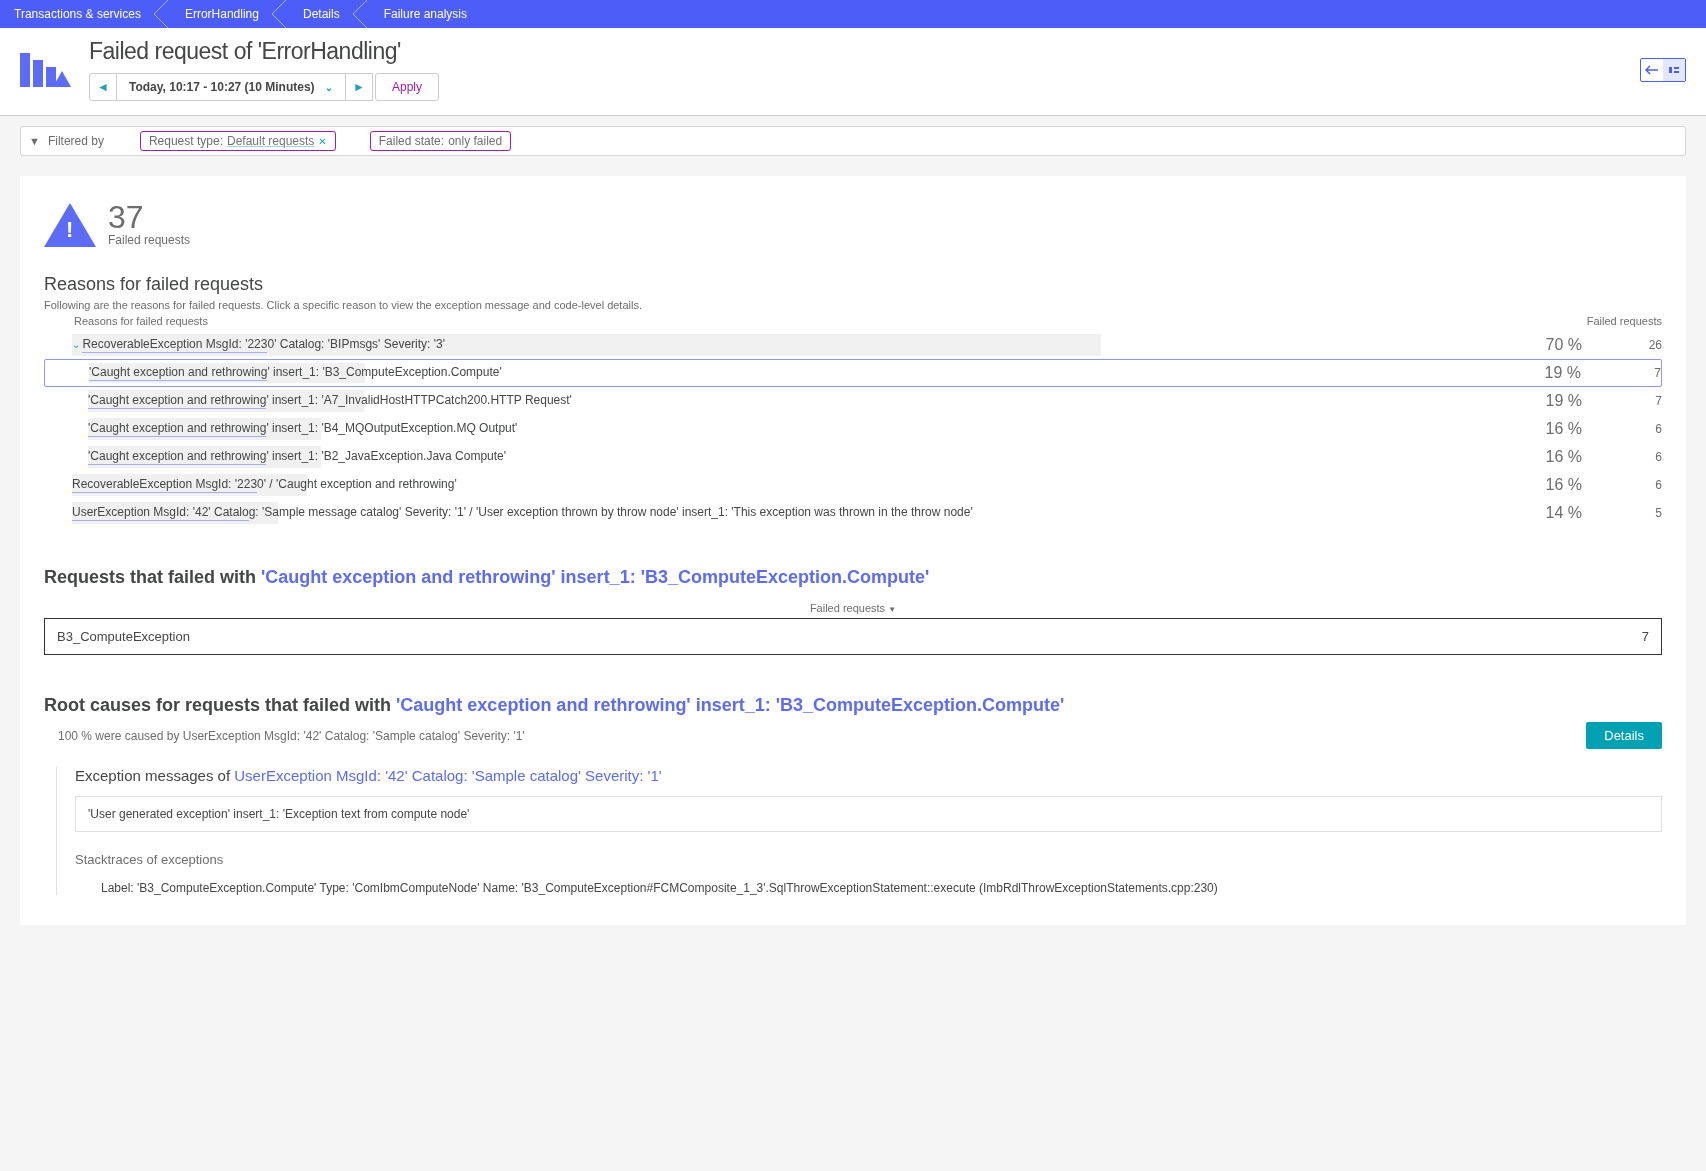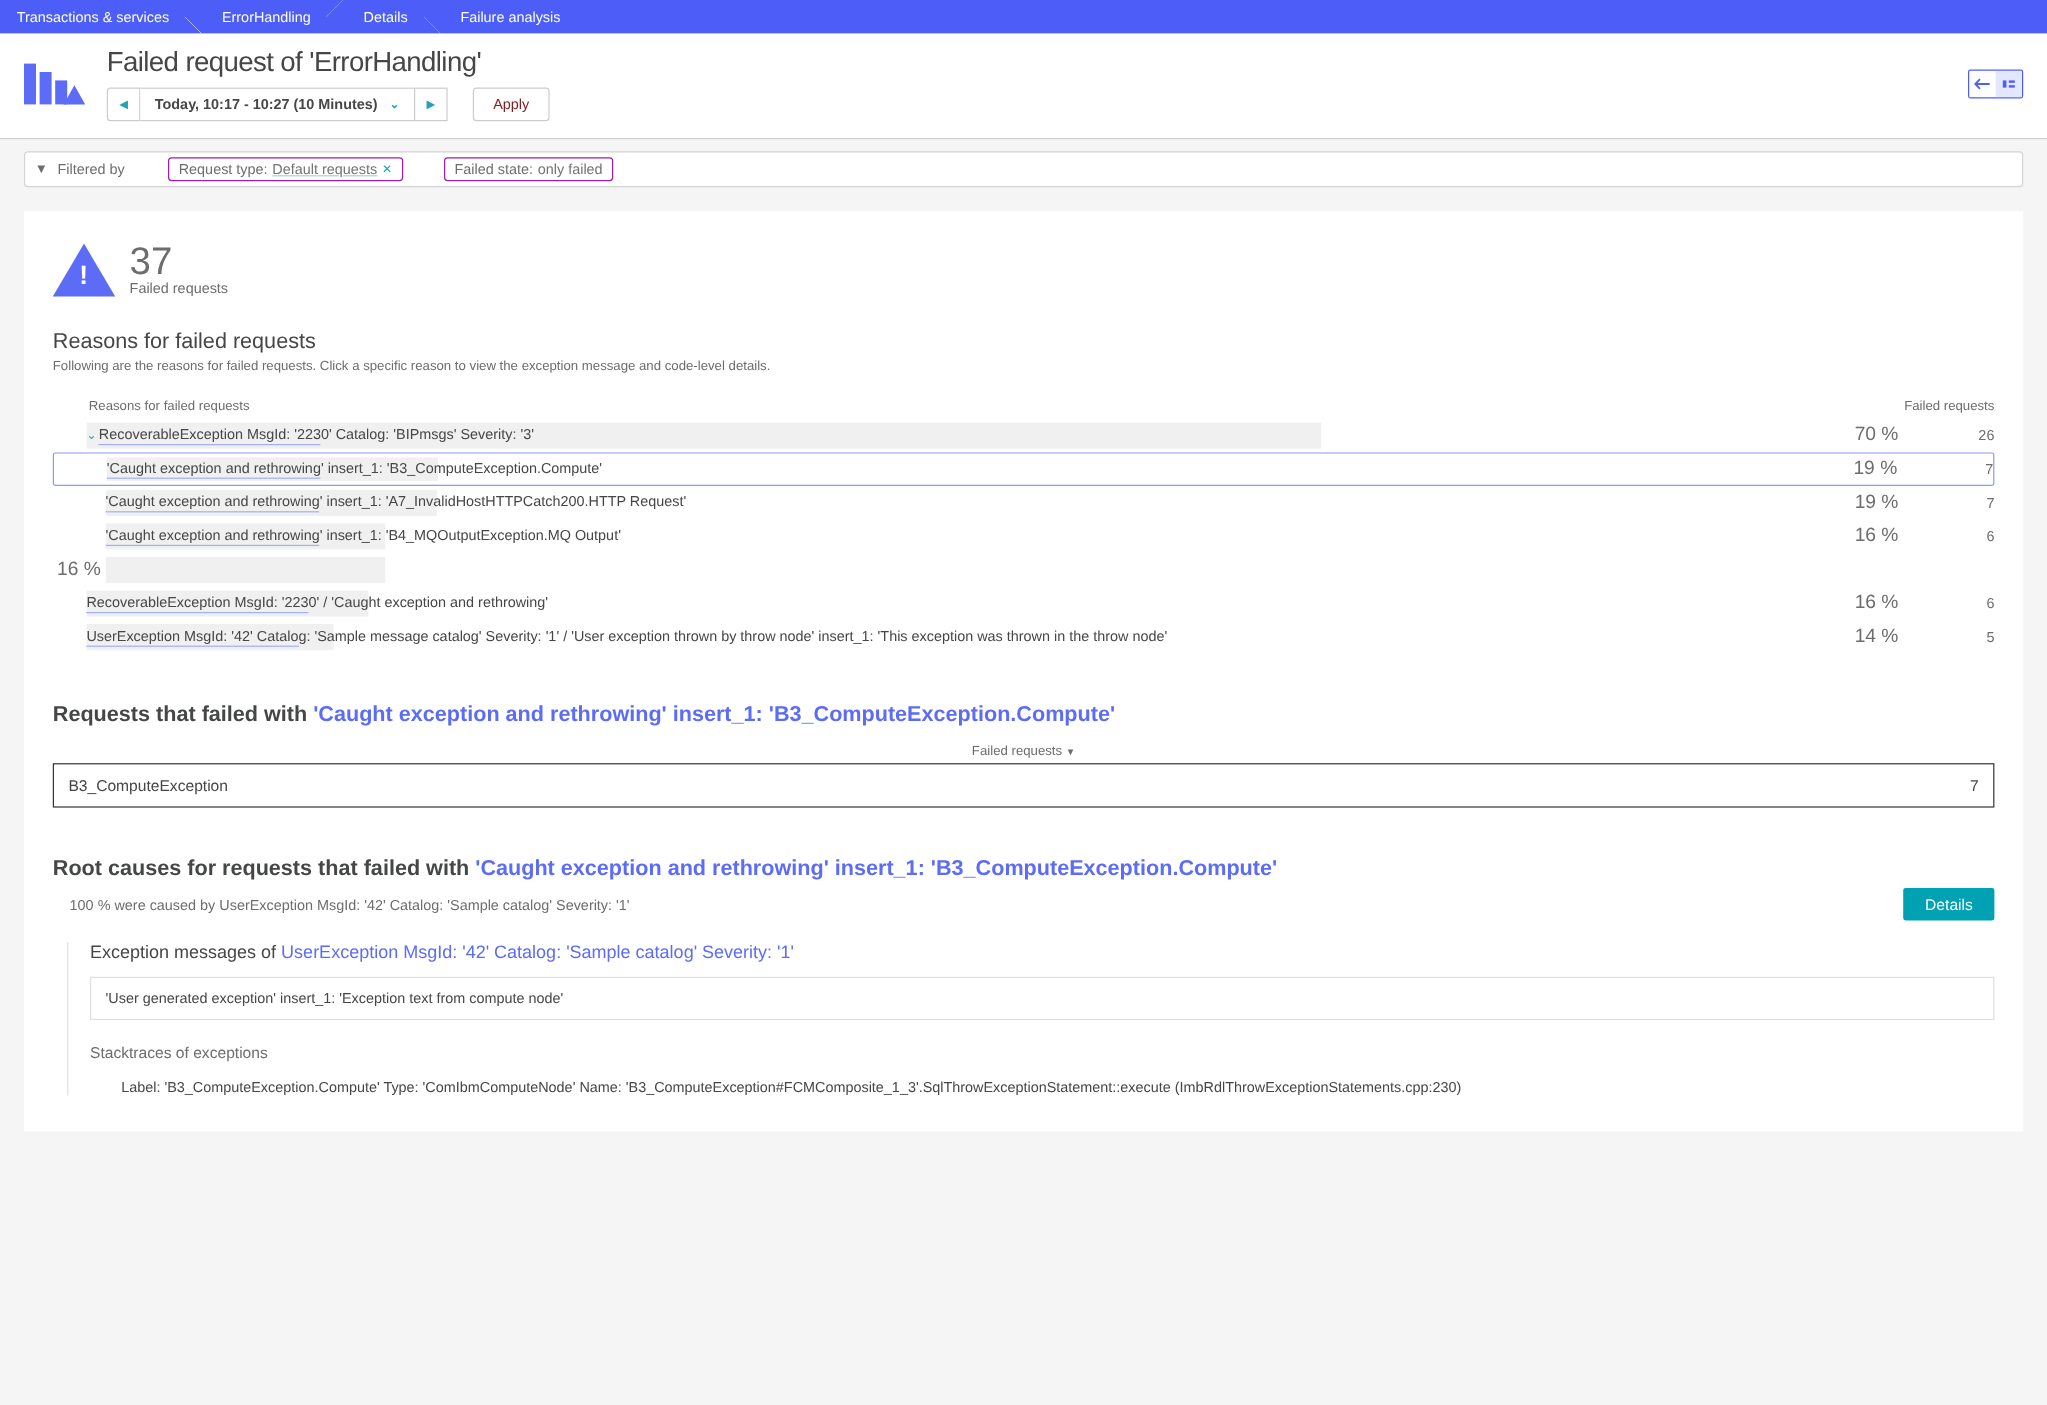--- a/index.html
+++ b/index.html
@@ -24,21 +24,21 @@
 .big-icon .tri { width:0; height:0; border-left:9px solid transparent; border-right:9px solid transparent; border-bottom:16px solid #5c6cf7; margin-left:-6px; }
 .header-main { display:flex; flex-direction:column; gap:8px; }
 .page-title { font-size: 23px; font-weight: 400; color: #454646; letter-spacing:-.5px; }
 .time-row { display: flex; align-items: stretch; gap: 0; }
 .tf-btn, .tf-center, .apply-btn { border:1px solid #ccc; background:#fff; height:28px; display:flex; align-items:center; justify-content:center; font-size:12px; }
 .tf-btn { width:28px; cursor:pointer; color:#1fa4b0; }
 .tf-btn:first-child { border-radius:3px 0 0 3px; }
 .tf-btn:last-of-type { border-radius:0 3px 3px 0; }
 .tf-center { padding:0 12px; border-left:none; border-right:none; font-weight:bold; color:#454646; cursor:pointer; }
 .tf-center .chev { color:#1fa4b0; margin-left:10px; font-size:10px; }
-.apply-btn { margin-left:21px; padding:0 16px; border-radius:3px; color:#7f1d1d; cursor:default; }
+.apply-btn { margin-left:2px; padding:0 16px; border-radius:3px; color:#a21caf; cursor:default; }
 .header-right { align-self:center; }
 .toggle-group { display:flex; border:1px solid #4c5ef7; border-radius:2px; overflow:hidden; }
 .toggle-group span { width:22px; height:22px; display:flex; align-items:center; justify-content:center; cursor:pointer; }
 .toggle-group .active { background:#e3e7ff; }
 .toggle-group svg { width:14px; height:10px; }
 
 
 .filter-wrap { padding:10px 20px 0; }
 .filter-bar { background:#fff; border:1px solid #d4d4d4; border-radius:3px; padding:4px 8px; display:flex; align-items:center; gap:8px; }
 .filter-icon { color:#6d6d6d; font-size:11px; }
@@ -54,21 +54,21 @@
 
 
 .summary { display:flex; align-items:flex-end; gap:12px; margin-bottom:27px; }
 .warn-tri { width:0;height:0;border-left:26px solid transparent;border-right:26px solid transparent;border-bottom:44px solid #5c6cf7; position:relative; }
 .warn-tri::after{content:"!";position:absolute;left:-4px;top:14px;color:#fff;font-weight:bold;font-size:22px;}
 .summary-num { font-size:32px; color:#6d6d6d; line-height:1; }
 .summary-sub { font-size:12px; color:#6d6d6d; }
 
 
 .sect-heading { font-size:18px; color:#454646; margin-bottom:4px; font-weight:400; }
-.sect-sub { font-size:11px; color:#6d6d6d; margin-bottom:18px; }
+.sect-sub { font-size:11px; color:#6d6d6d; margin-bottom:0; }
 
 
 .reasons-header { display:flex; font-size:11px; color:#6d6d6d; padding:4px 0; }
 .rh-left { flex:1; padding-left:30px; }
 .rh-right { width:90px; text-align:right; }
 .reason-row { display:flex; align-items:center; min-height:28px; padding:4px 0; cursor:pointer; position:relative; }
 .reason-row .r-label { flex:1; color:#454646; font-size:12px; position:relative; z-index:1; min-width:0; }
 .reason-row .r-pct { width:70px; text-align:right; font-size:16px; color:#6d6d6d; padding-right:30px; }
 .reason-row .r-count { width:50px; text-align:right; font-size:12px; color:#6d6d6d; }
 .reason-row .r-ind0 { padding-left:28px; }
@@ -214,20 +214,21 @@
               <div class="bar-fill" style="width: 16%;"></div>
             </div>
             <div class="r-label r-ind1"><span class="ul-hint">'Caught exception and rethrowing</span>' insert_1: 'B4_MQOutputException.MQ Output'</div>
             <div class="r-pct">16 %</div>
             <div class="r-count">6</div>
           </div>
           <div class="reason-row ind1">
             <div class="bar-bg" style="left: 44px;">
               <div class="bar-fill" style="width: 16%;"></div>
             </div>
+            <div class="r-label r-ind1"><span class="ul-hint">'Caught exception and rethrowing</span>' insert_1: 'B2_JavaException.Java Compute'</div>
             <div class="r-pct">16 %</div>
             <div class="r-count">6</div>
           </div>
           <div class="reason-row">
             <div class="bar-bg">
               <div class="bar-fill" style="width: 16%;"></div>
             </div>
             <div class="r-label r-ind0"><span class="ul-hint">RecoverableException MsgId: '223</span>0' / 'Caught exception and rethrowing'</div>
             <div class="r-pct">16 %</div>
             <div class="r-count">6</div>

